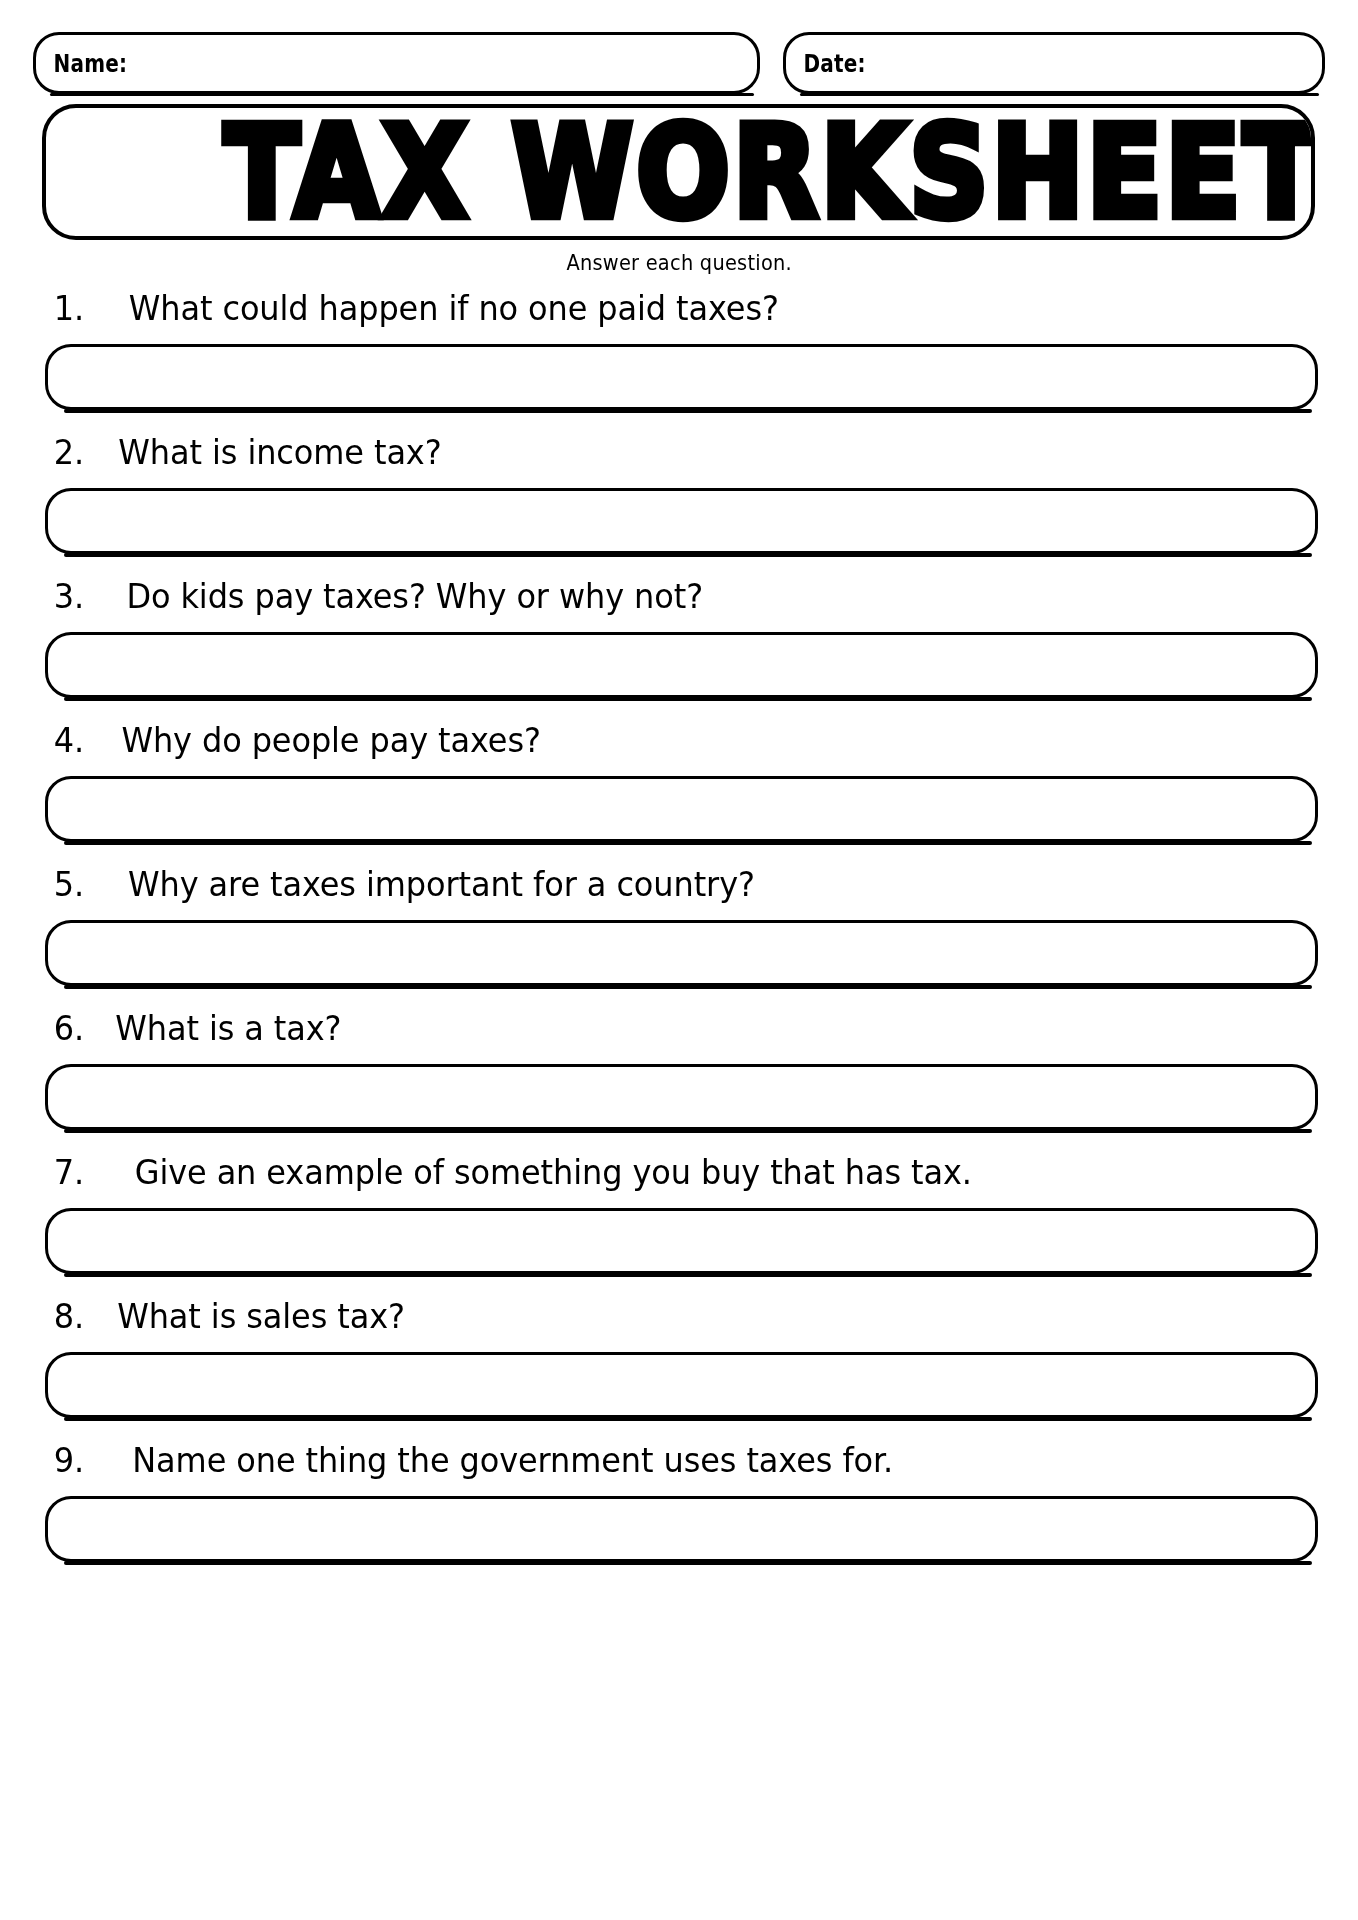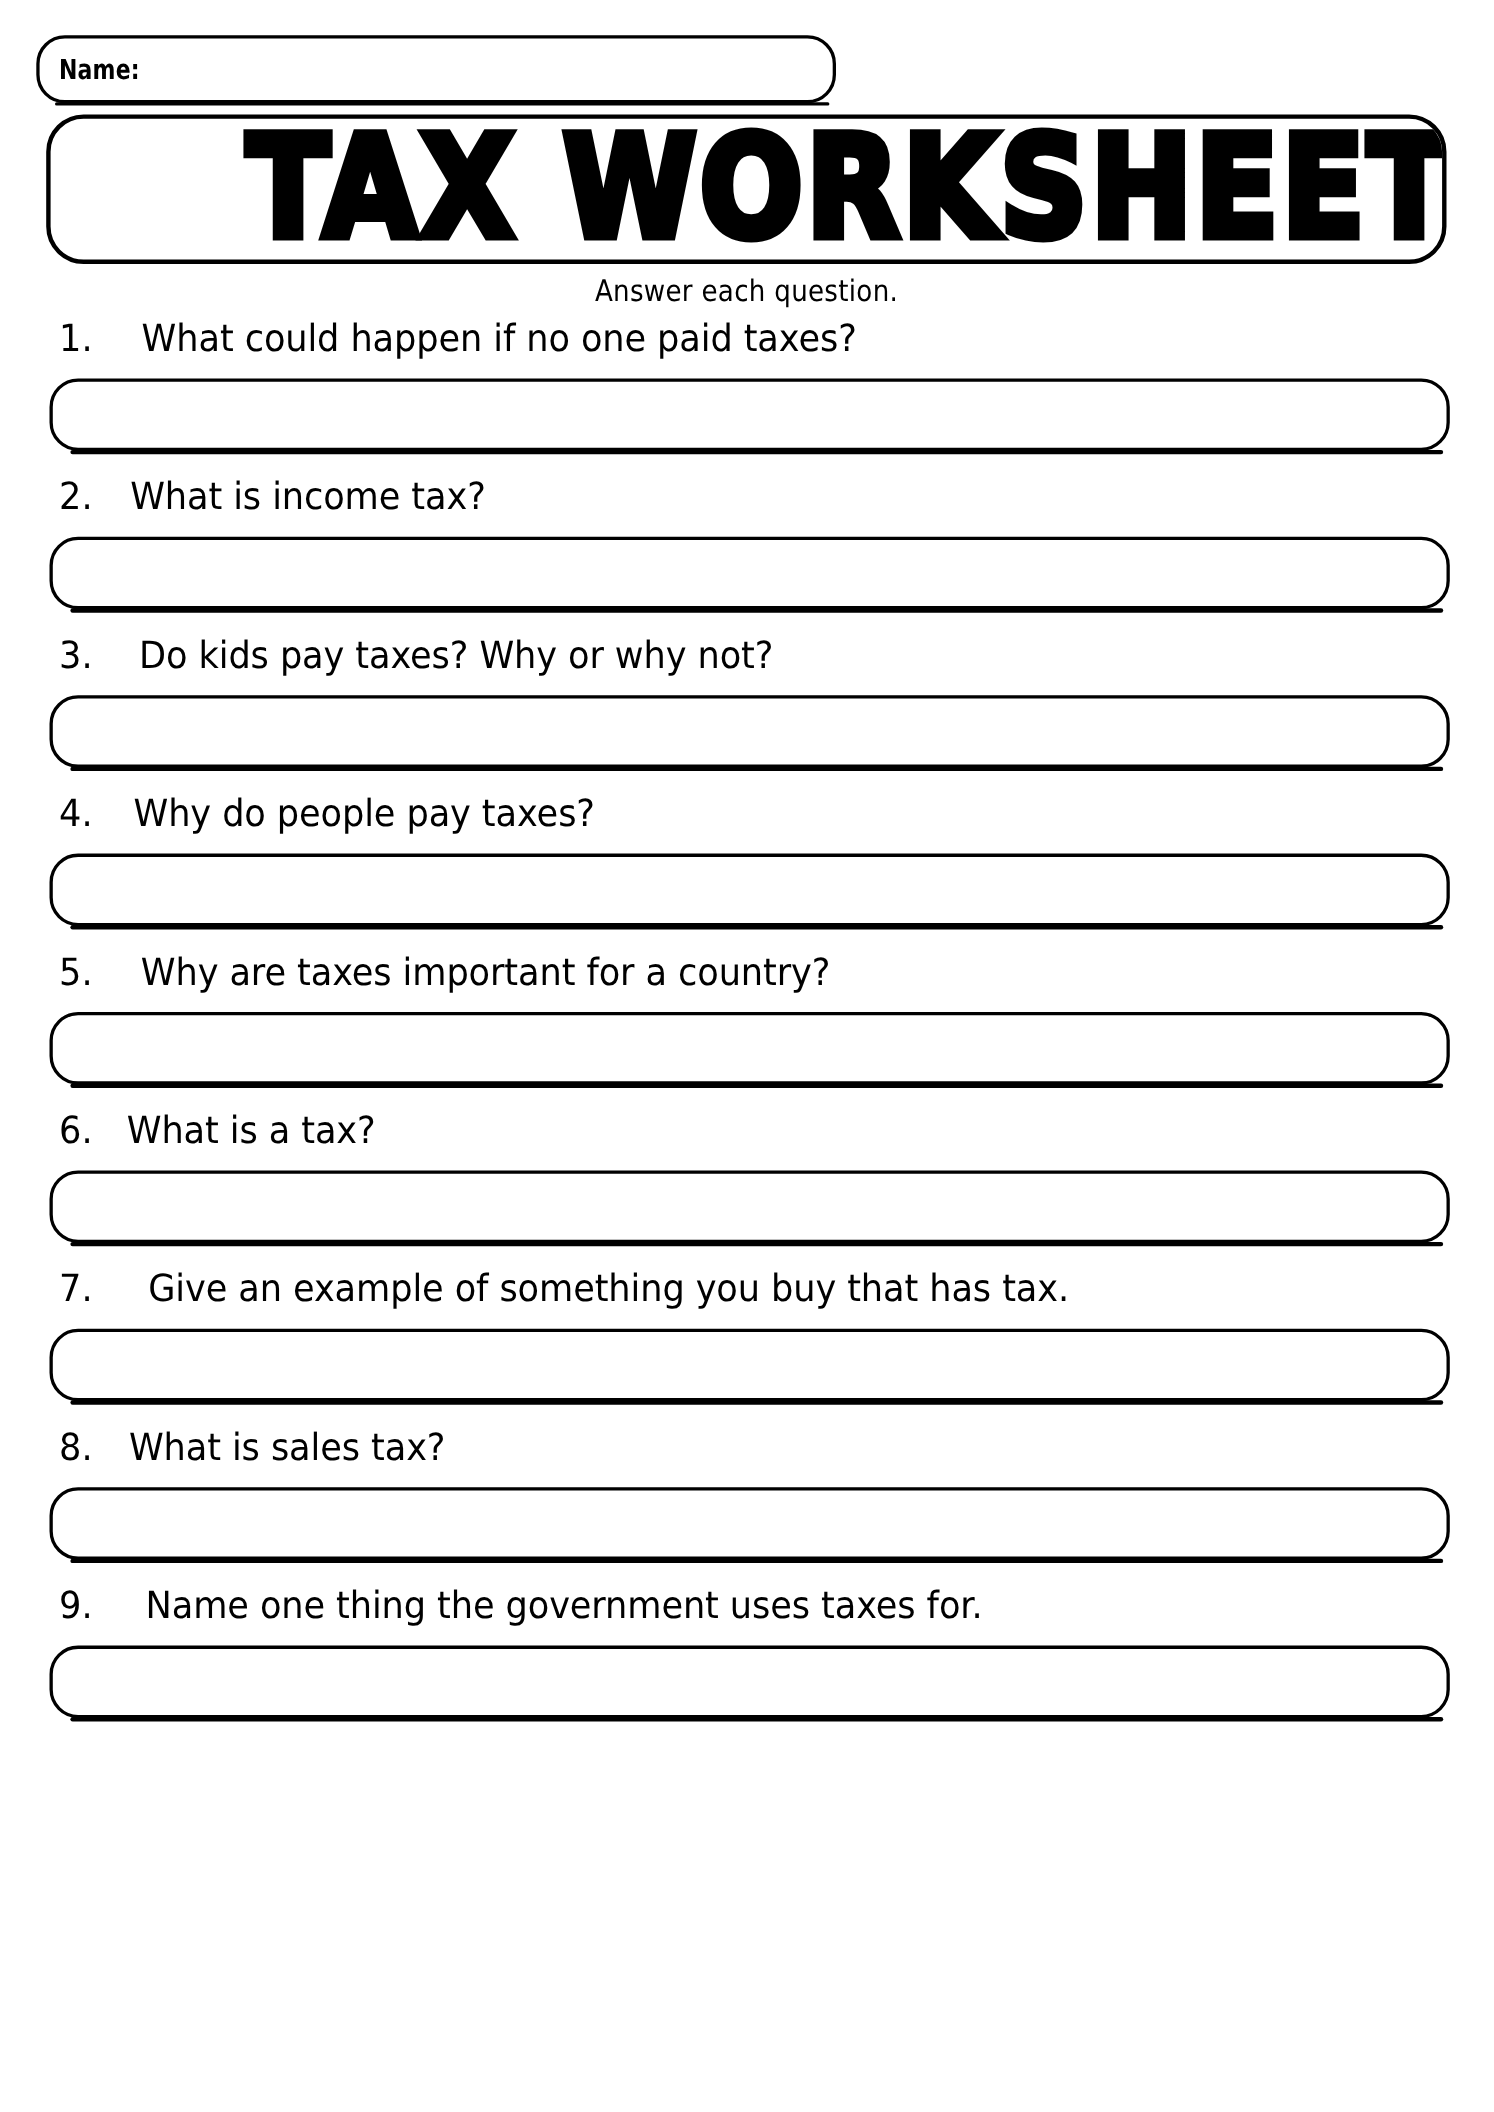--- a/index.html
+++ b/index.html
@@ -108,21 +108,21 @@
   }
 
   
   .subtitle {
     position: absolute;
     left: 0;
     top: 250px;
     width: 1358px;
     text-align: center;
     font-family: "DejaVu Sans", sans-serif;
-    font-size: 27px;
+    font-size: 22px;
     font-weight: 400;
     letter-spacing: 0.3px;
   }
   .subtitle span {
     display: inline-block;
     transform: scaleX(0.88);
   }
 
   
   .questions {
@@ -187,20 +187,23 @@
 </style>
 </head>
 <body>
 
 <div class="page">
 
   <div class="header-row">
     <div class="field-box field-name">
       <span class="field-label">Name:</span>
     </div>
+    <div class="field-box field-date">
+      <span class="field-label">Date:</span>
+    </div>
   </div>
 
   <div class="title-box">
     <div class="title-text">TAX WORKSHEET</div>
   </div>
 
   <div class="subtitle">
     <span>Answer each question.</span>
   </div>
 

